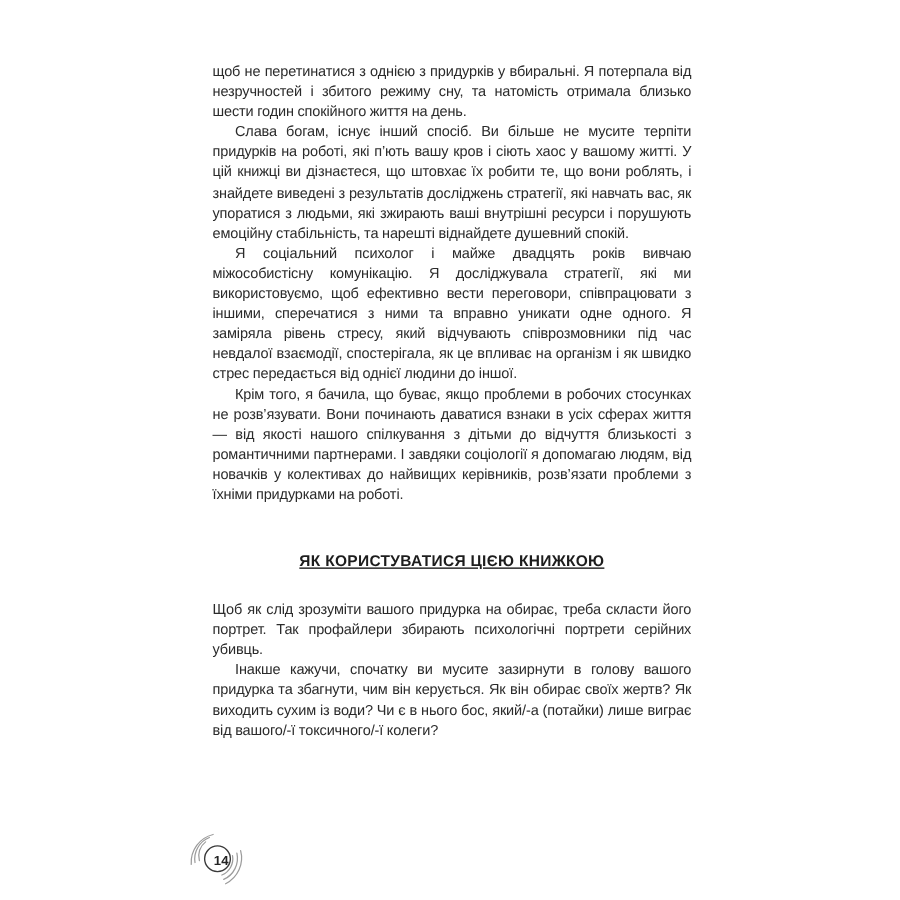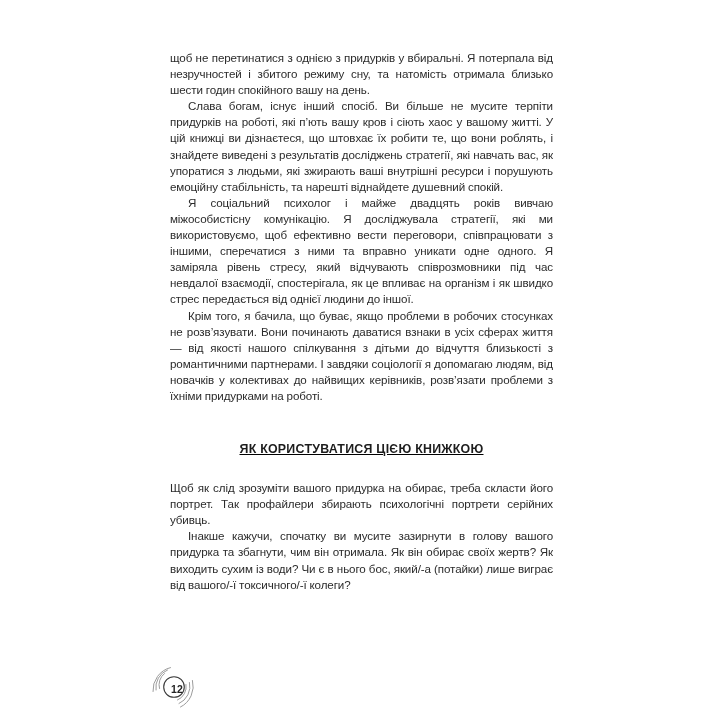--- a/index.html
+++ b/index.html
@@ -97,47 +97,47 @@
     box-sizing: border-box;
   }
 </style>
 </head>
 <body>
 
 <div class="page">
 
   <div class="text-column">
 
-    <p class="para noindent">щоб не перетинатися з однією з придурків у вбиральні. Я потерпала від незручностей і збитого режиму сну, та натомість отримала близько шести годин спокійного вашу на день.</p>
+    <p class="para noindent">щоб не перетинатися з однією з придурків у вбиральні. Я потерпала від незручностей і збитого режиму сну, та натомість отримала близько шести годин спокійного життя на день.</p>
 
 
     <p class="para indent">Слава богам, існує інший спосіб. Ви більше не мусите терпіти придурків на роботі, які п’ють вашу кров і сіють хаос у вашому житті. У цій книжці ви дізнаєтеся, що штовхає їх робити те, що вони роблять, і знайдете виведені з результатів досліджень стратегії, які навчать вас, як упоратися з людьми, які зжирають ваші внутрішні ресурси і порушують емоційну стабільність, та нарешті віднайдете душевний спокій.</p>
 
     <p class="para indent">Я соціальний психолог і майже двадцять років вивчаю міжособистісну комунікацію. Я досліджувала стратегії, які ми використовуємо, щоб ефективно вести переговори, співпрацювати з іншими, сперечатися з ними та вправно уникати одне одного. Я заміряла рівень стресу, який відчувають співрозмовники під час невдалої взаємодії, спостерігала, як це впливає на організм і як швидко стрес передається від однієї людини до іншої.</p>
 
     <p class="para indent">Крім того, я бачила, що буває, якщо проблеми в робочих стосунках не розв’язувати. Вони починають даватися взнаки в усіх сферах життя — від якості нашого спілкування з дітьми до відчуття близькості з романтичними партнерами. І завдяки соціології я допомагаю людям, від новачків у колективах до найвищих керівників, розв’язати проблеми з їхніми придурками на роботі.</p>
 
     <div class="heading-block">
       <h2 class="section-heading">ЯК КОРИСТУВАТИСЯ ЦІЄЮ КНИЖКОЮ</h2>
     </div>
 
     <p class="para noindent">Щоб як слід зрозуміти вашого придурка на обирає, треба скласти його портрет. Так профайлери збирають психологічні портрети серійних убивць.</p>
 
-    <p class="para indent">Інакше кажучи, спочатку ви мусите зазирнути в голову вашого придурка та збагнути, чим він отримала. Як він обирає своїх жертв? Як виходить сухим із води? Чи є в нього бос, який/-а (потайки) лише виграє від вашого/-ї токсичного/-ї колеги?</p>
+    <p class="para indent">Інакше кажучи, спочатку ви мусите зазирнути в голову вашого придурка та збагнути, чим він керується. Як він обирає своїх жертв? Як виходить сухим із води? Чи є в нього бос, який/-а (потайки) лише виграє від вашого/-ї токсичного/-ї колеги?</p>
 
   </div>
 
   <div class="folio">
     <svg viewBox="0 0 52 46" xmlns="http://www.w3.org/2000/svg">
       <g fill="none" stroke="#9c9c9c" stroke-width="1" stroke-linecap="round">
         <path d="M14.5 7.5 A14 14 0 0 0 9.5 22.5"></path>
         <path d="M17.5 4.0 A18.5 18.5 0 0 0 6.0 24.0"></path>
         <path d="M20.5 1.6 A23 23 0 0 0 3.0 25.5"></path>
         <path d="M36.0 18.5 A14 14 0 0 1 27.5 34.0"></path>
         <path d="M39.5 16.5 A18.5 18.5 0 0 1 29.0 37.5"></path>
         <path d="M42.5 14.5 A23 23 0 0 1 30.5 41.0"></path>
       </g>
       <circle cx="24" cy="21" r="10.3" fill="none" stroke="#3a3a3a" stroke-width="1.1"></circle>
     </svg>
-    <div class="folio-number">12</div>
+    <div class="folio-number">14</div>
   </div>
 
 </div>
 
 </body></html>

